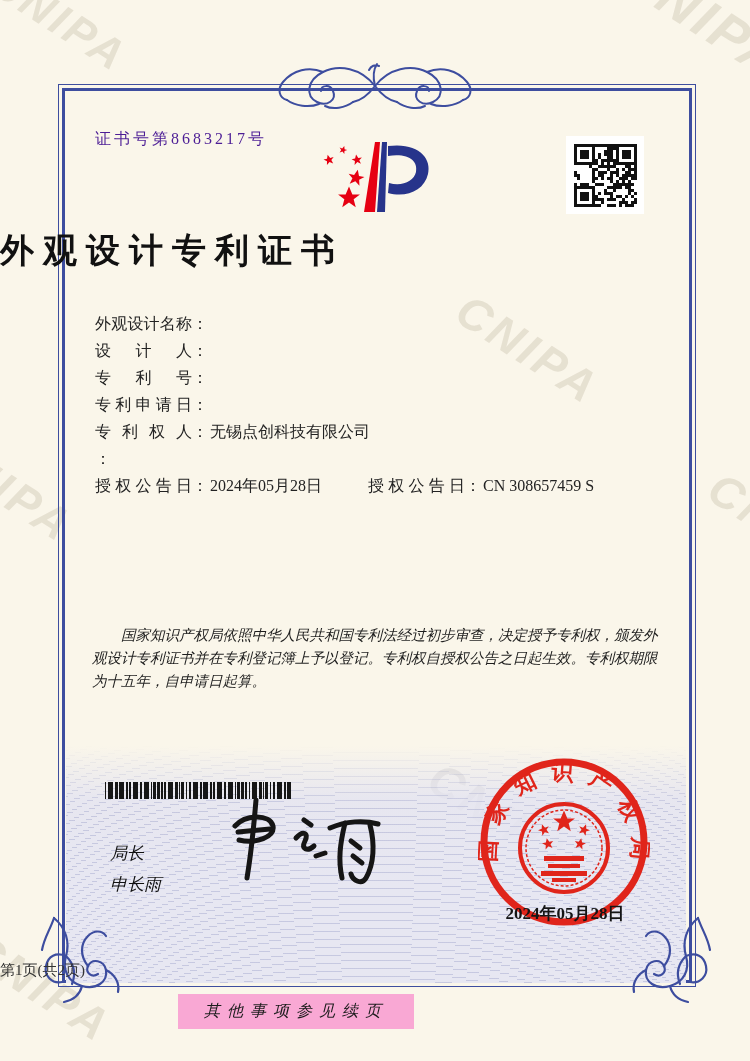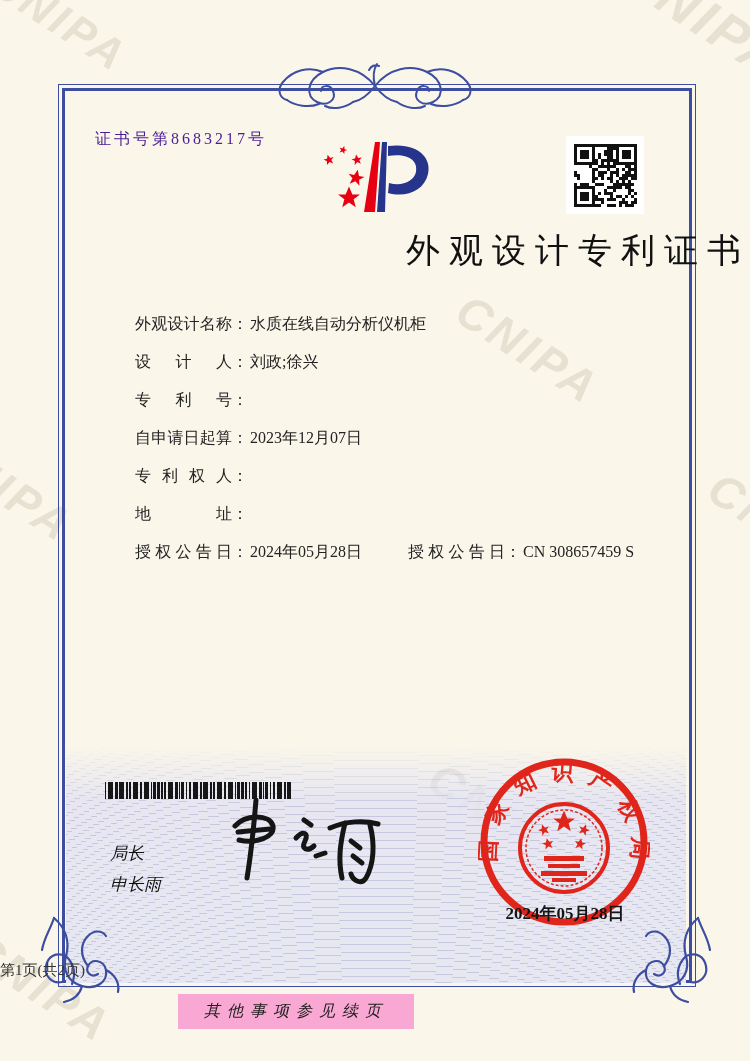--- a/index.html
+++ b/index.html
@@ -34,26 +34,26 @@
   .orn{position:absolute;pointer-events:none;}
   .orn-top{left:265px;top:56px;}
   .orn-bl{left:40px;top:912px;}
   .orn-br{left:612px;top:912px;transform:scaleX(-1);}
 
   
   .certno{position:absolute;left:95px;top:129px;font-size:16px;color:#4c1d95;letter-spacing:3px;}
   .logo{position:absolute;left:316px;top:138px;}
   .qr{position:absolute;left:566px;top:136px;width:78px;height:78px;background:#fff;
       display:flex;align-items:center;justify-content:center;}
-  .title{position:absolute;left:0;top:228px;width:750px;text-align:right;
-         font-size:34px;font-weight:normal;color:#111;letter-spacing:9px;}
-
-  
-  .fields{position:absolute;left:95px;top:312px;width:572px;display:flex;flex-direction:column;gap:14px;
-          font-size:16px;color:#232323;margin-left:40px;}
+  .title{position:absolute;left:0;top:228px;width:750px;text-align:left;
+         font-size:34px;font-weight:bold;color:#111;letter-spacing:9px;}
+
+  
+  .fields{position:absolute;left:95px;top:312px;width:572px;display:flex;flex-direction:column;gap:3px;
+          font-size:16px;color:#232323;}
   .frow{display:flex;line-height:24px;}
   .flabel{display:inline-block;width:97px;text-align:justify;text-align-last:justify;flex:0 0 97px;}
   .fcolon{flex:0 0 18px;}
   .fvalue{flex:1;}
   .grantrow{display:flex;line-height:24px;}
   .grantrow .pair{display:flex;}
   .grantrow .pair.right{margin-left:46px;}
   .glabel{display:inline-block;width:97px;text-align:justify;text-align-last:justify;}
 
   
@@ -305,59 +305,57 @@
         <rect x="6" y="48" width="9" height="9" fill="#111"></rect>
       </svg>
     </div>
 
   <div class="title">外观设计专利证书</div>
 
   <div class="fields">
     <div class="frow">
       <span class="flabel">外观设计名称</span>
         <span class="fcolon">：</span>
-      <span class="fvalue">水质在线自动分析仪机柜</span>
     </div>
     <div class="frow">
       <span class="flabel">设计人</span>
         <span class="fcolon">：</span>
-      <span class="fvalue">刘政;徐兴</span>
     </div>
     <div class="frow">
       <span class="flabel">专利号</span>
         <span class="fcolon">：</span>
     </div>
     <div class="frow">
-      <span class="flabel">自申请日起算</span>
-        <span class="fcolon">：</span>
-      <span class="fvalue">2023年12月07日</span>
+      <span class="flabel">专利申请日</span>
+        <span class="fcolon">：</span>
     </div>
     <div class="frow">
       <span class="flabel">专利权人</span>
         <span class="fcolon">：</span>
-    </div>
-    <div class="frow">
-      <span class="flabel">地址</span>
+      <span class="fvalue">无锡点创科技有限公司</span>
+    </div>
+    <div class="frow">
         <span class="fcolon">：</span>
     </div>
     <div class="grantrow">
       <span class="pair">
         <span class="glabel">授权公告日</span>
           <span class="fcolon">：</span>
         <span>2024年05月28日</span>
       </span>
       <span class="pair right">
         <span class="glabel">授权公告日</span>
           <span class="fcolon">：</span>
         <span>CN 308657459 S</span>
       </span>
     </div>
   </div>
 
   <div class="paras">
+    <p>国家知识产权局依照中华人民共和国专利法经过初步审查，决定授予专利权，颁发外观设计专利证书并在专利登记簿上予以登记。专利权自授权公告之日起生效。专利权期限为十五年，自申请日起算。</p>
   </div>
 
   <div class="barcode"></div>
 
   <div class="signer">
     <div>局长</div>
     <div>申长雨</div>
   </div>
 
   <svg class="autograph" width="176" height="96" viewBox="0 0 176 96">

